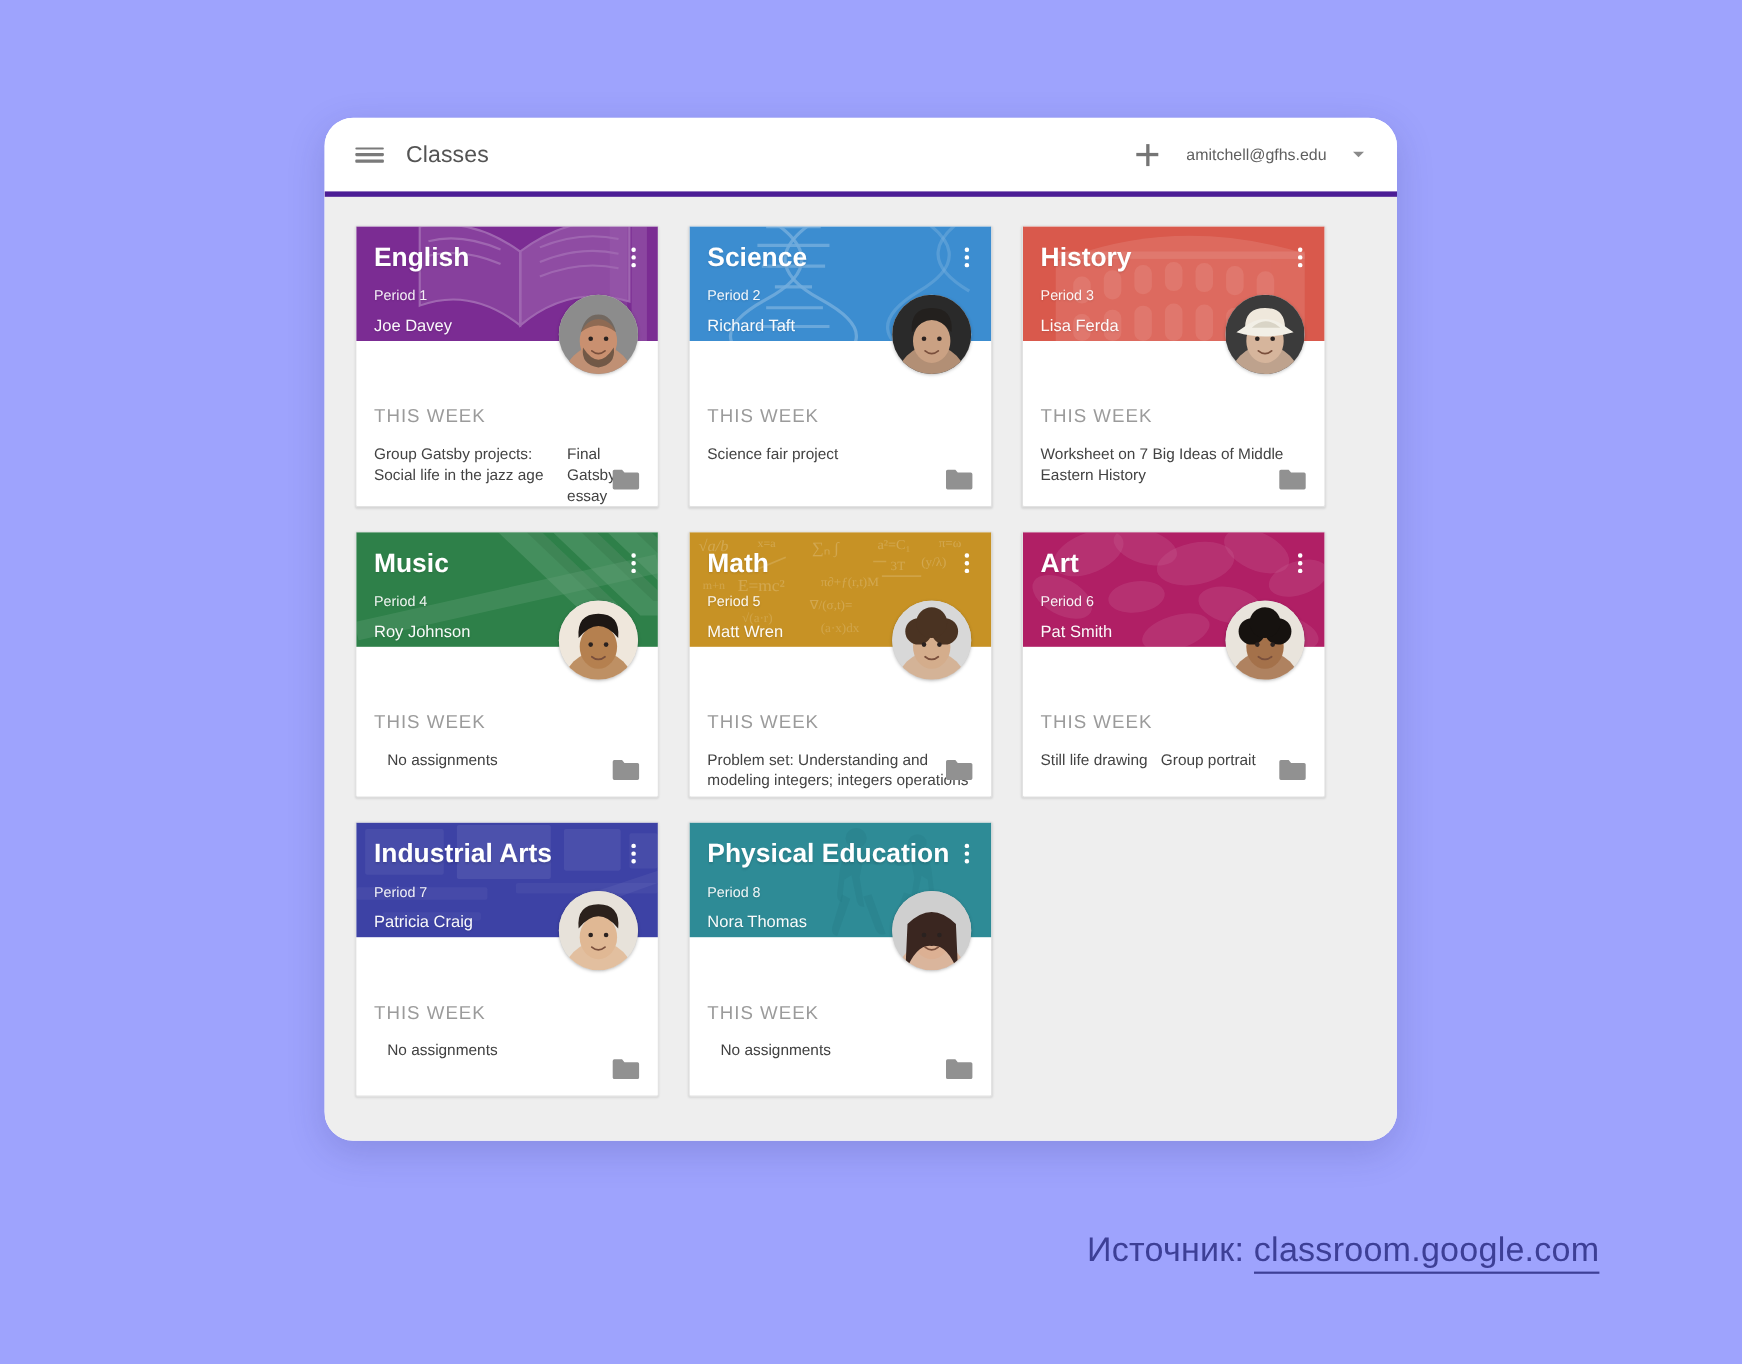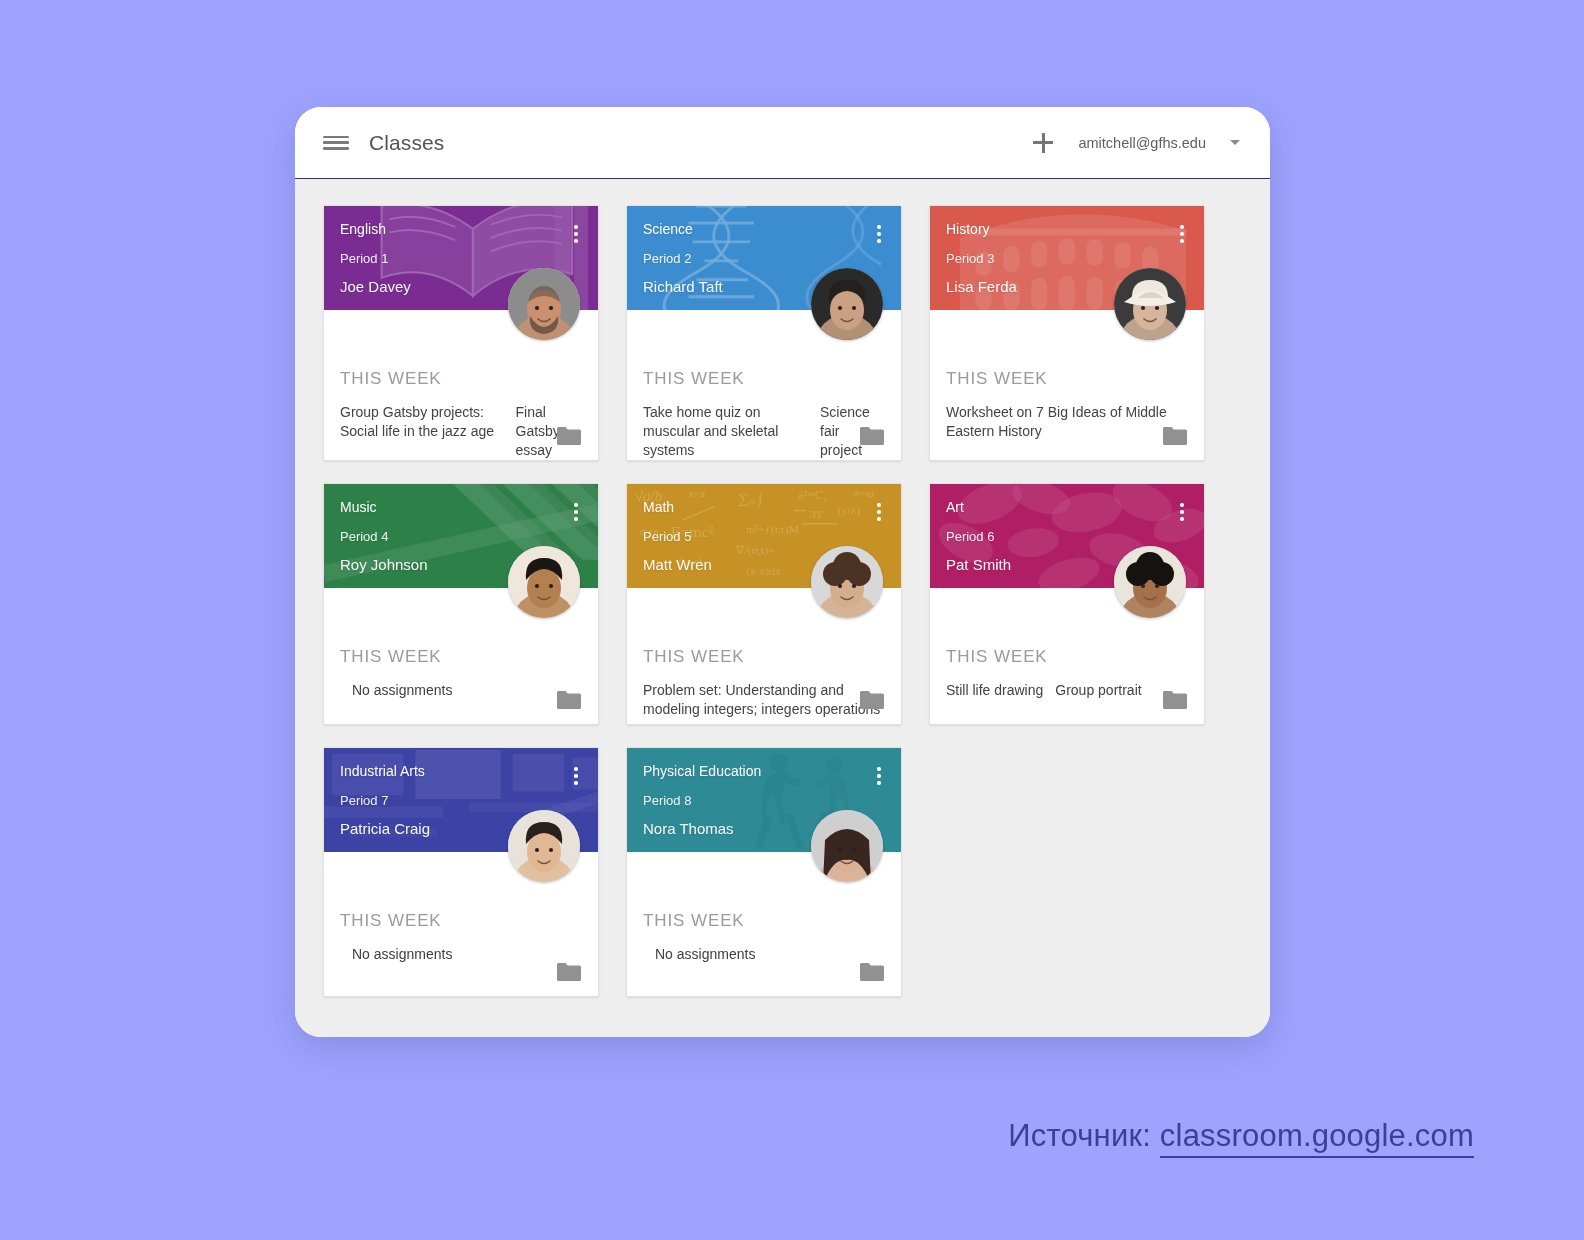--- a/index.html
+++ b/index.html
@@ -32,21 +32,21 @@
   }
 
   
   .appbar {
     height: 72px;
     background: #ffffff;
     display: flex;
     align-items: center;
     padding: 0 30px 0 28px;
     flex: 0 0 auto;
-    border-bottom: 1px solid #4c1d95;
+    border-bottom: 5px solid #4c1d95;
   }
 
   .hamburger {
     width: 26px;
     height: 20px;
     display: flex;
     flex-direction: column;
     justify-content: space-between;
     cursor: pointer;
     margin-right: 20px;
@@ -148,22 +148,22 @@
     position: absolute;
     inset: 0;
     opacity: 0.28;
     pointer-events: none;
   }
 
   .card-title {
     position: relative;
     z-index: 2;
     color: #ffffff;
-    font-size: 14px;
-    font-weight: 400;
+    font-size: 24px;
+    font-weight: 700;
     line-height: 1.05;
     text-shadow: 0 1px 2px rgba(0,0,0,0.12);
     white-space: nowrap;
   }
   .card-period {
     position: relative;
     z-index: 2;
     color: rgba(255,255,255,0.93);
     font-size: 13px;
     margin-top: 14px;
@@ -248,21 +248,21 @@
     bottom: 14px;
     width: 26px;
     height: 21px;
     cursor: pointer;
   }
   .folder-icon svg { display: block; width: 100%; height: 100%; }
 
   
   .credit {
     position: absolute;
-    right: 110px;
+    right: 130px;
     bottom: 86px;
     font-size: 31px;
     color: #3d3f96;
     letter-spacing: 0.2px;
     white-space: nowrap;
     font-weight: 400;
   }
   .credit .link {
     color: #3d3f96;
     border-bottom: 2.5px solid #3d3f96;
@@ -366,21 +366,20 @@
     <ellipse cx="36" cy="42" rx="17" ry="20" fill="#caa183"></ellipse>
     <path d="M18 34 q18 -22 36 0 q2 -22 -18 -22 q-20 0 -18 22z" fill="#23201e"></path>
     <circle cx="29" cy="40" r="2.1" fill="#2a2220"></circle>
     <circle cx="43" cy="40" r="2.1" fill="#2a2220"></circle>
     <path d="M30 51 q6 5 12 0" stroke="#7a4f3c" stroke-width="1.6" fill="none" stroke-linecap="round"></path>
   </svg>
           </div>
     <div class="card-body">
       <div class="this-week">THIS WEEK</div>
       <div class="assign-list">
-              <div class="assignment">Take home quiz on muscular and skeletal systems</div>
               <div class="assignment">Science fair project</div>
             </div>
       <div class="folder-icon">
               <svg viewBox="0 0 26 21">
                 <path d="M1 3.5a1.5 1.5 0 0 1 1.5-1.5h7l2.2 2.6H23.5A1.5 1.5 0 0 1 25 6.1v12.4A1.5 1.5 0 0 1 23.5 20h-21A1.5 1.5 0 0 1 1 18.5z" fill="#919191"></path>
               </svg>
             </div>
     </div>
         </div>
         <div class="card h-tall">

